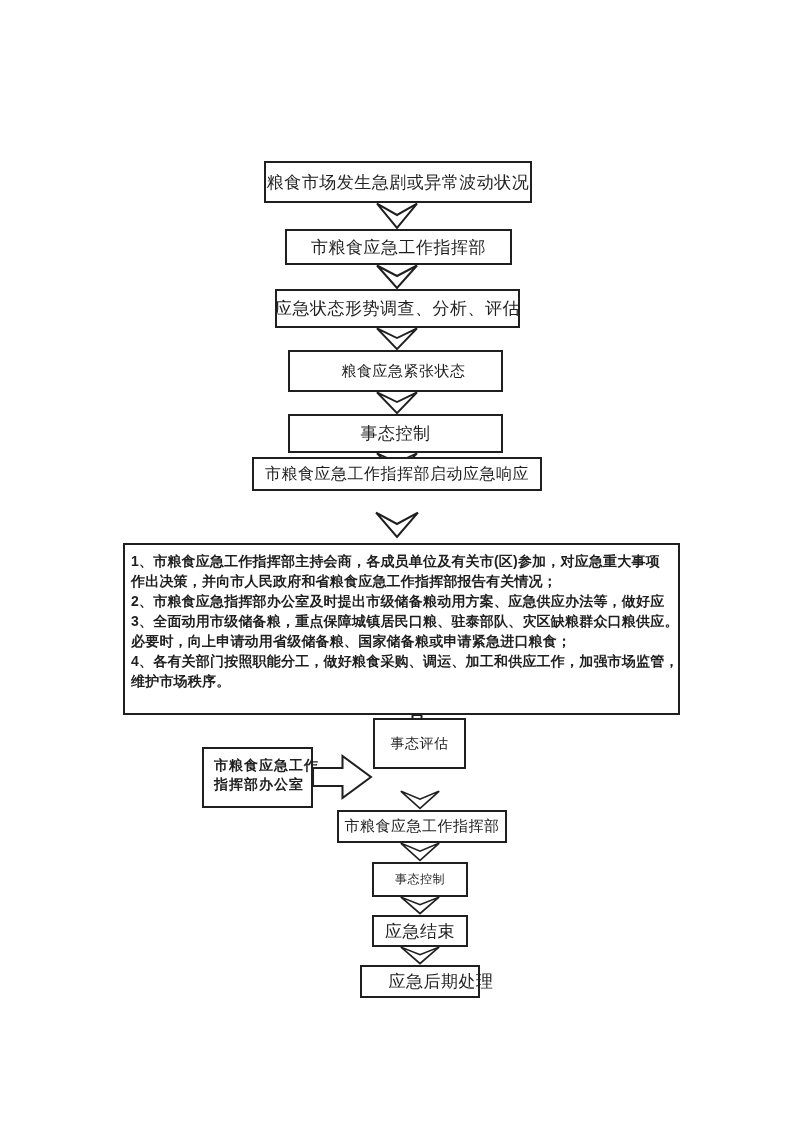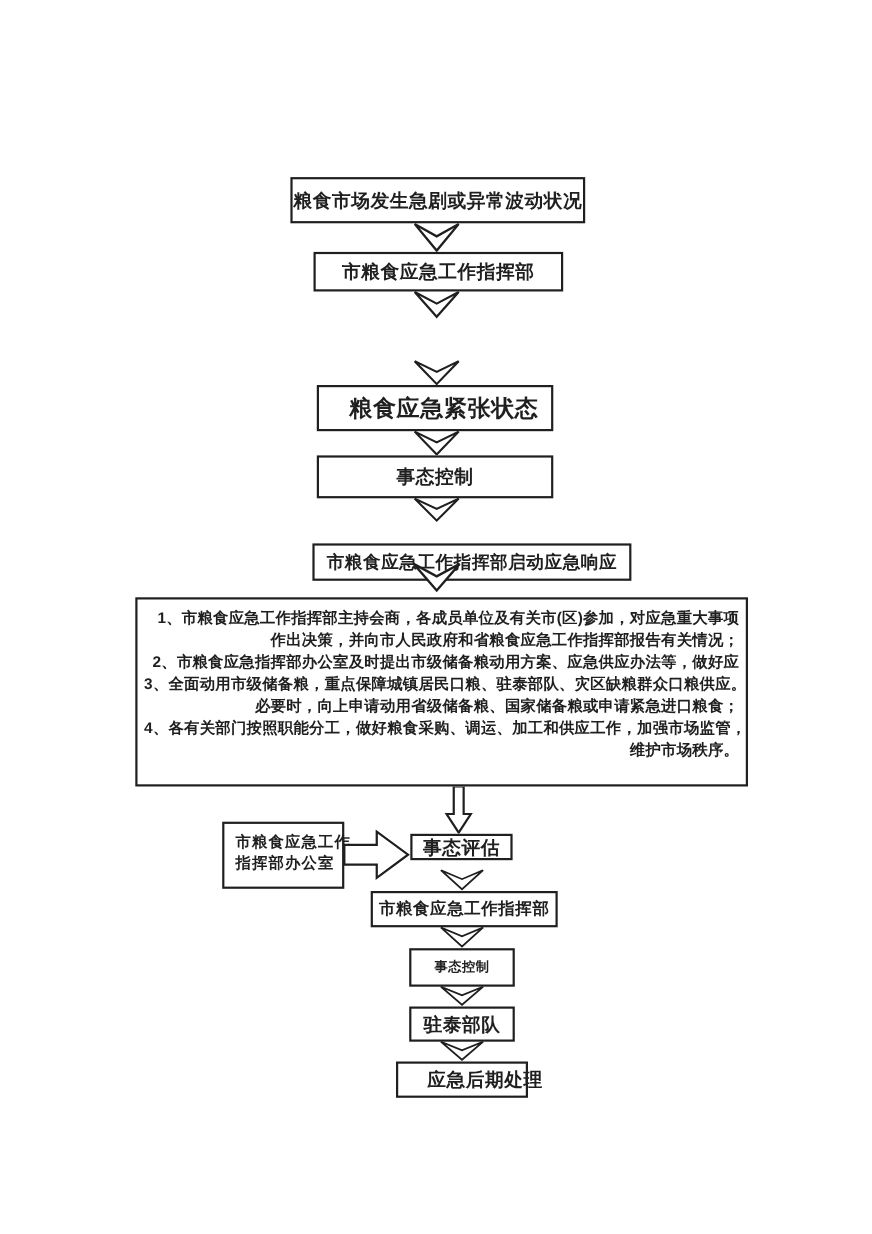--- a/index.html
+++ b/index.html
@@ -17,21 +17,21 @@
     overflow: hidden;
   }
   .fbox {
     position: absolute;
     box-sizing: border-box;
     border: 2px solid #1f1f1f;
     background: #ffffff;
     display: flex;
     align-items: center;
     justify-content: center;
-    font-weight: 700;
+    font-weight: 400;
     white-space: nowrap;
     letter-spacing: 0.5px;
   }
   .arrow {
     position: absolute;
   }
   .arrow svg {
     display: block;
     width: 100%;
     height: 100%;
@@ -43,21 +43,20 @@
     background: #ffffff;
     padding: 6px 6px;
     font-size: 14px;
     font-weight: 600;
     letter-spacing: 0.2px;
   }
   .measures .mline {
     height: 20px;
     line-height: 20px;
     white-space: nowrap;
-    text-align: right;
   }
   .sidebox {
     position: absolute;
     box-sizing: border-box;
     border: 2px solid #1f1f1f;
     background: #ffffff;
     padding: 7px 0 0 10px;
     font-size: 14px;
     font-weight: 600;
     letter-spacing: 1px;
@@ -82,44 +81,45 @@
   </div>
 
   <div class="fbox" style="left:285px; top:229px; width:227px; height:36px; font-size:17px;">市粮食应急工作指挥部</div>
 
   <div class="arrow" style="left:375px; top:264px; width:44px; height:26px;">
     <svg viewBox="0 0 44 26" preserveAspectRatio="none">
       <polygon points="2,1.5 22,12 42,1.5 22,24" fill="#ffffff" stroke="#1f1f1f" stroke-width="2"></polygon>
     </svg>
   </div>
 
+  <div class="fbox" style="left:275px; top:289px; width:245px; height:39px; font-size:17px;">应急状态形势调查、分析、评估</div>
 
   <div class="arrow" style="left:375px; top:327px; width:44px; height:24px;">
     <svg viewBox="0 0 44 26" preserveAspectRatio="none">
       <polygon points="2,1.5 22,12 42,1.5 22,24" fill="#ffffff" stroke="#1f1f1f" stroke-width="2"></polygon>
     </svg>
   </div>
 
-  <div class="fbox" style="left:288px; top:350px; width:215px; height:42px; font-size:21px;padding-left:16px;">粮食应急紧张状态</div>
+  <div class="fbox" style="left:288px; top:350px; width:215px; height:42px; font-size:15px;padding-left:16px;">粮食应急紧张状态</div>
 
   <div class="arrow" style="left:375px; top:391px; width:44px; height:24px;">
     <svg viewBox="0 0 44 26" preserveAspectRatio="none">
       <polygon points="2,1.5 22,12 42,1.5 22,24" fill="#ffffff" stroke="#1f1f1f" stroke-width="2"></polygon>
     </svg>
   </div>
 
   <div class="fbox" style="left:288px; top:414px; width:215px; height:39px; font-size:17px;">事态控制</div>
 
   <div class="arrow" style="left:375px; top:452px; width:44px; height:23px;">
     <svg viewBox="0 0 44 26" preserveAspectRatio="none">
       <polygon points="2,1.5 22,12 42,1.5 22,24" fill="#ffffff" stroke="#1f1f1f" stroke-width="2"></polygon>
     </svg>
   </div>
 
-  <div class="fbox" style="left:252px; top:494px; width:290px; height:34px; font-size:16px;margin-left:32px;">市粮食应急工作指挥部启动应急响应</div>
+  <div class="fbox" style="left:252px; top:457px; width:290px; height:34px; font-size:16px;">市粮食应急工作指挥部启动应急响应</div>
 
   <div class="arrow" style="left:374px; top:511px; width:46px; height:28px;">
     <svg viewBox="0 0 44 26" preserveAspectRatio="none">
       <polygon points="2,1.5 22,12 42,1.5 22,24" fill="#ffffff" stroke="#1f1f1f" stroke-width="2"></polygon>
     </svg>
   </div>
 
   <div class="measures" style="left:123px; top:543px; width:557px; height:172px;">
     <div class="mline">1、市粮食应急工作指挥部主持会商，各成员单位及有关市(区)参加，对应急重大事项</div>
     <div class="mline">作出决策，并向市人民政府和省粮食应急工作指挥部报告有关情况；</div>
@@ -140,21 +140,21 @@
     <div class="sline">市粮食应急工作</div>
     <div class="sline">指挥部办公室</div>
   </div>
 
   <div class="arrow" style="left:312px; top:754px; width:61px; height:46px;">
     <svg viewBox="0 0 60 46" preserveAspectRatio="none">
       <polygon points="1,14 30,14 30,2 58,23 30,44 30,32 1,32" fill="#ffffff" stroke="#1f1f1f" stroke-width="2"></polygon>
     </svg>
   </div>
 
-  <div class="fbox" style="left:373px; top:758px; width:93px; height:24px; font-size:17px;">事态评估</div>
+  <div class="fbox" style="left:373px; top:718px; width:93px; height:51px; font-size:14px;">事态评估</div>
 
   <div class="arrow" style="left:399px; top:790px; width:42px; height:20px;">
     <svg viewBox="0 0 44 26" preserveAspectRatio="none">
       <polygon points="2,1.5 22,12 42,1.5 22,24" fill="#ffffff" stroke="#1f1f1f" stroke-width="2"></polygon>
     </svg>
   </div>
 
   <div class="fbox" style="left:337px; top:810px; width:170px; height:33px; font-size:15px;">市粮食应急工作指挥部</div>
 
   <div class="arrow" style="left:399px; top:842px; width:42px; height:20px;">
@@ -164,21 +164,21 @@
   </div>
 
   <div class="fbox" style="left:372px; top:862px; width:96px; height:35px; font-size:12px;">事态控制</div>
 
   <div class="arrow" style="left:399px; top:896px; width:42px; height:19px;">
     <svg viewBox="0 0 44 26" preserveAspectRatio="none">
       <polygon points="2,1.5 22,12 42,1.5 22,24" fill="#ffffff" stroke="#1f1f1f" stroke-width="2"></polygon>
     </svg>
   </div>
 
-  <div class="fbox" style="left:372px; top:915px; width:96px; height:32px; font-size:17px;">驻泰部队</div>
+  <div class="fbox" style="left:372px; top:915px; width:96px; height:32px; font-size:17px;">应急结束</div>
 
   <div class="arrow" style="left:399px; top:946px; width:42px; height:19px;">
     <svg viewBox="0 0 44 26" preserveAspectRatio="none">
       <polygon points="2,1.5 22,12 42,1.5 22,24" fill="#ffffff" stroke="#1f1f1f" stroke-width="2"></polygon>
     </svg>
   </div>
 
   <div class="fbox" style="left:360px; top:965px; width:120px; height:33px; font-size:17px;padding-left:42px;">应急后期处理</div>
 
 </div>

